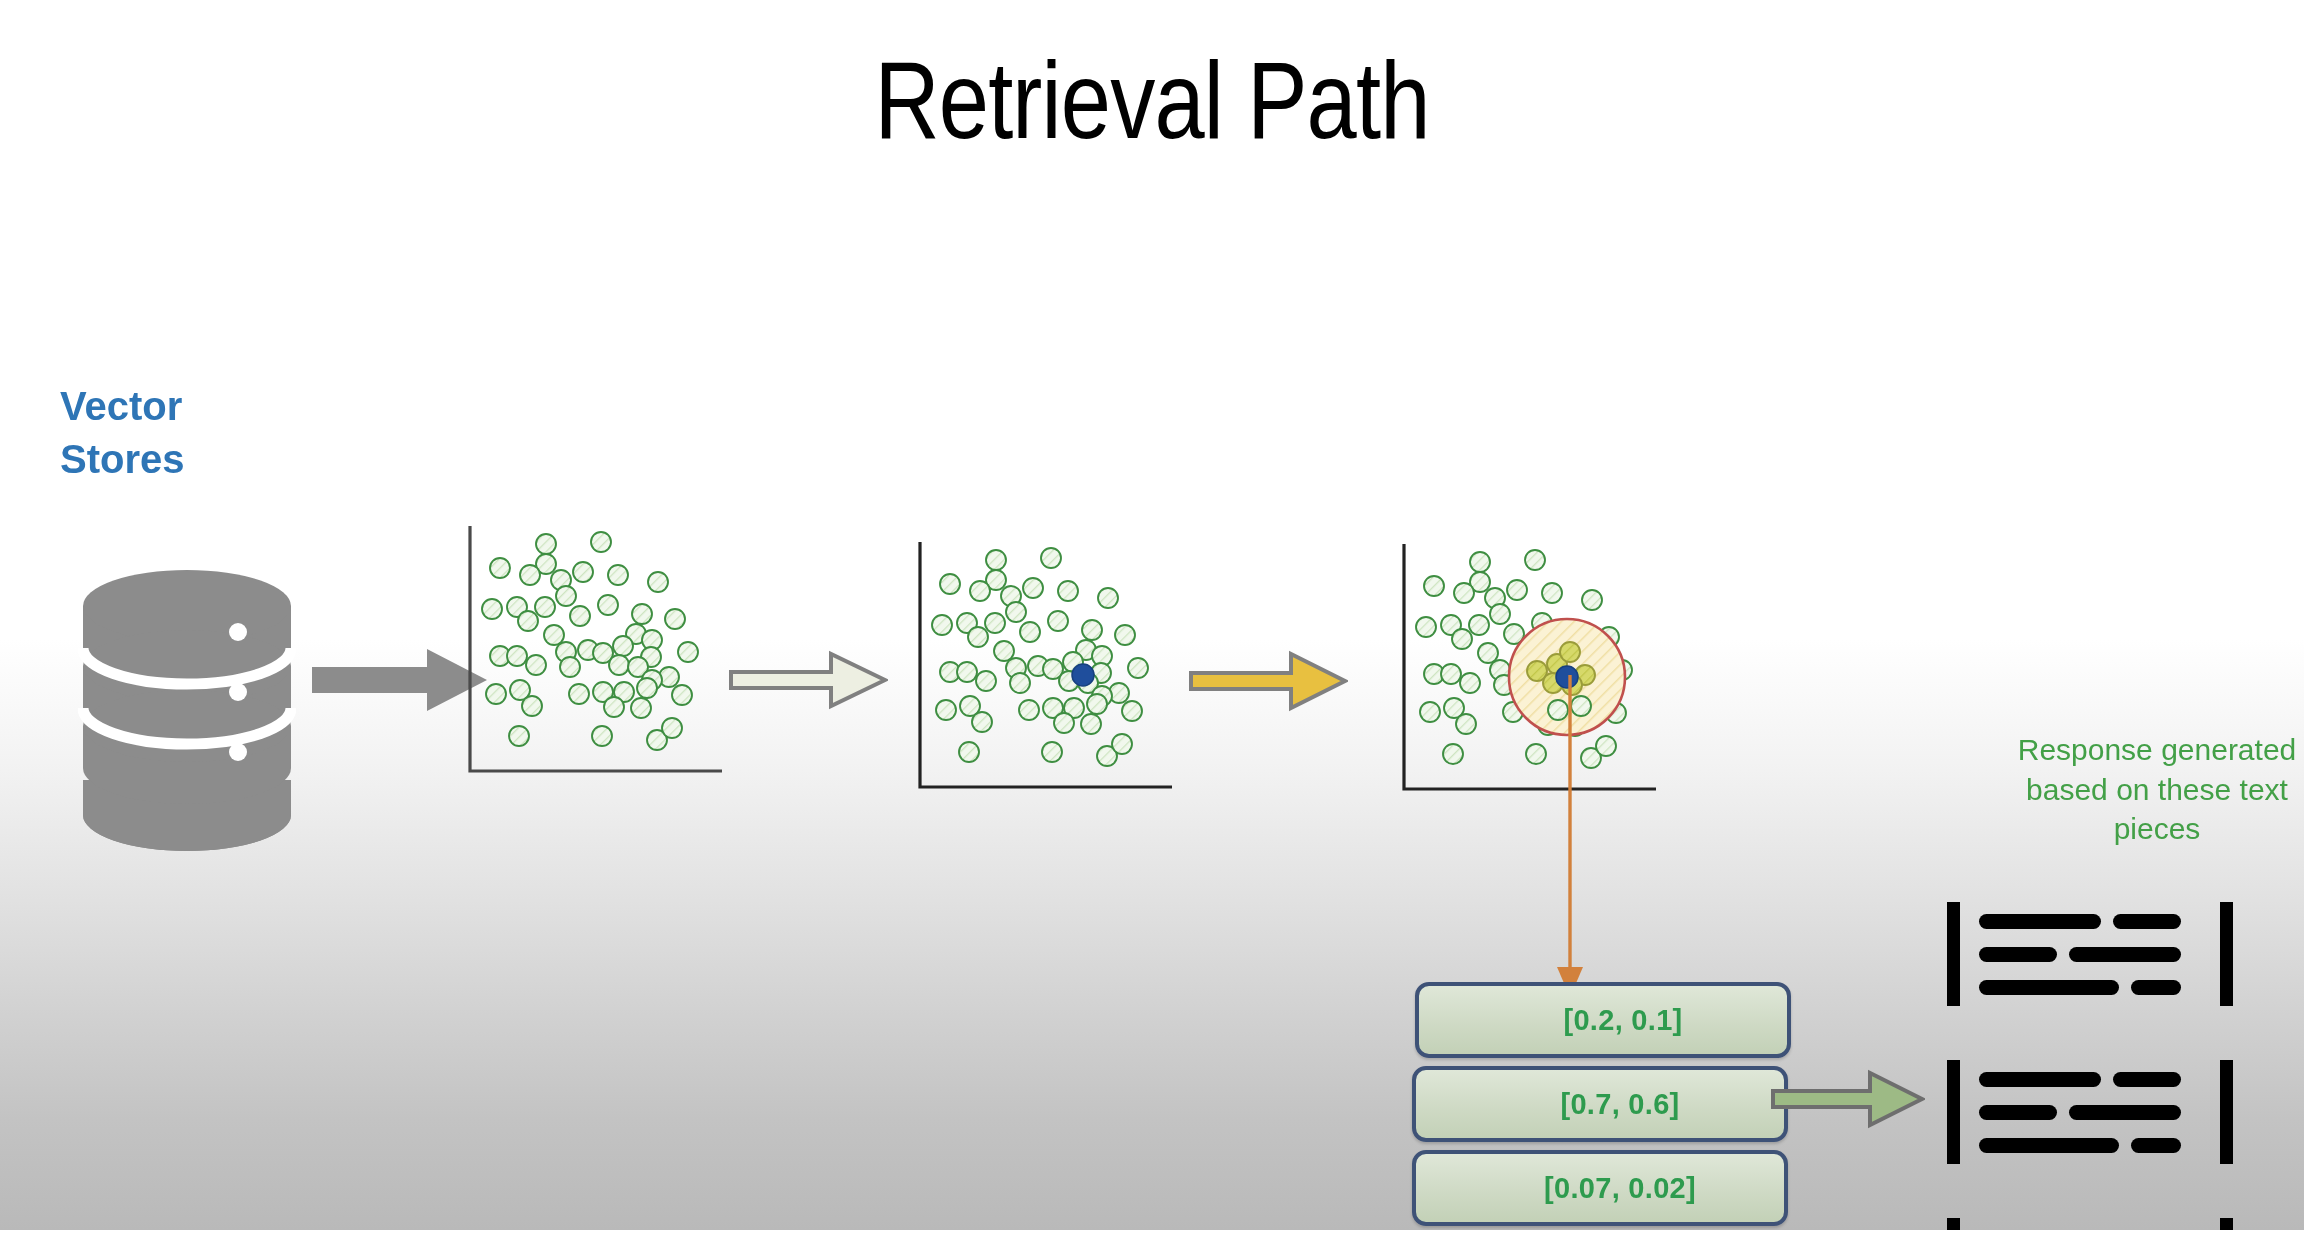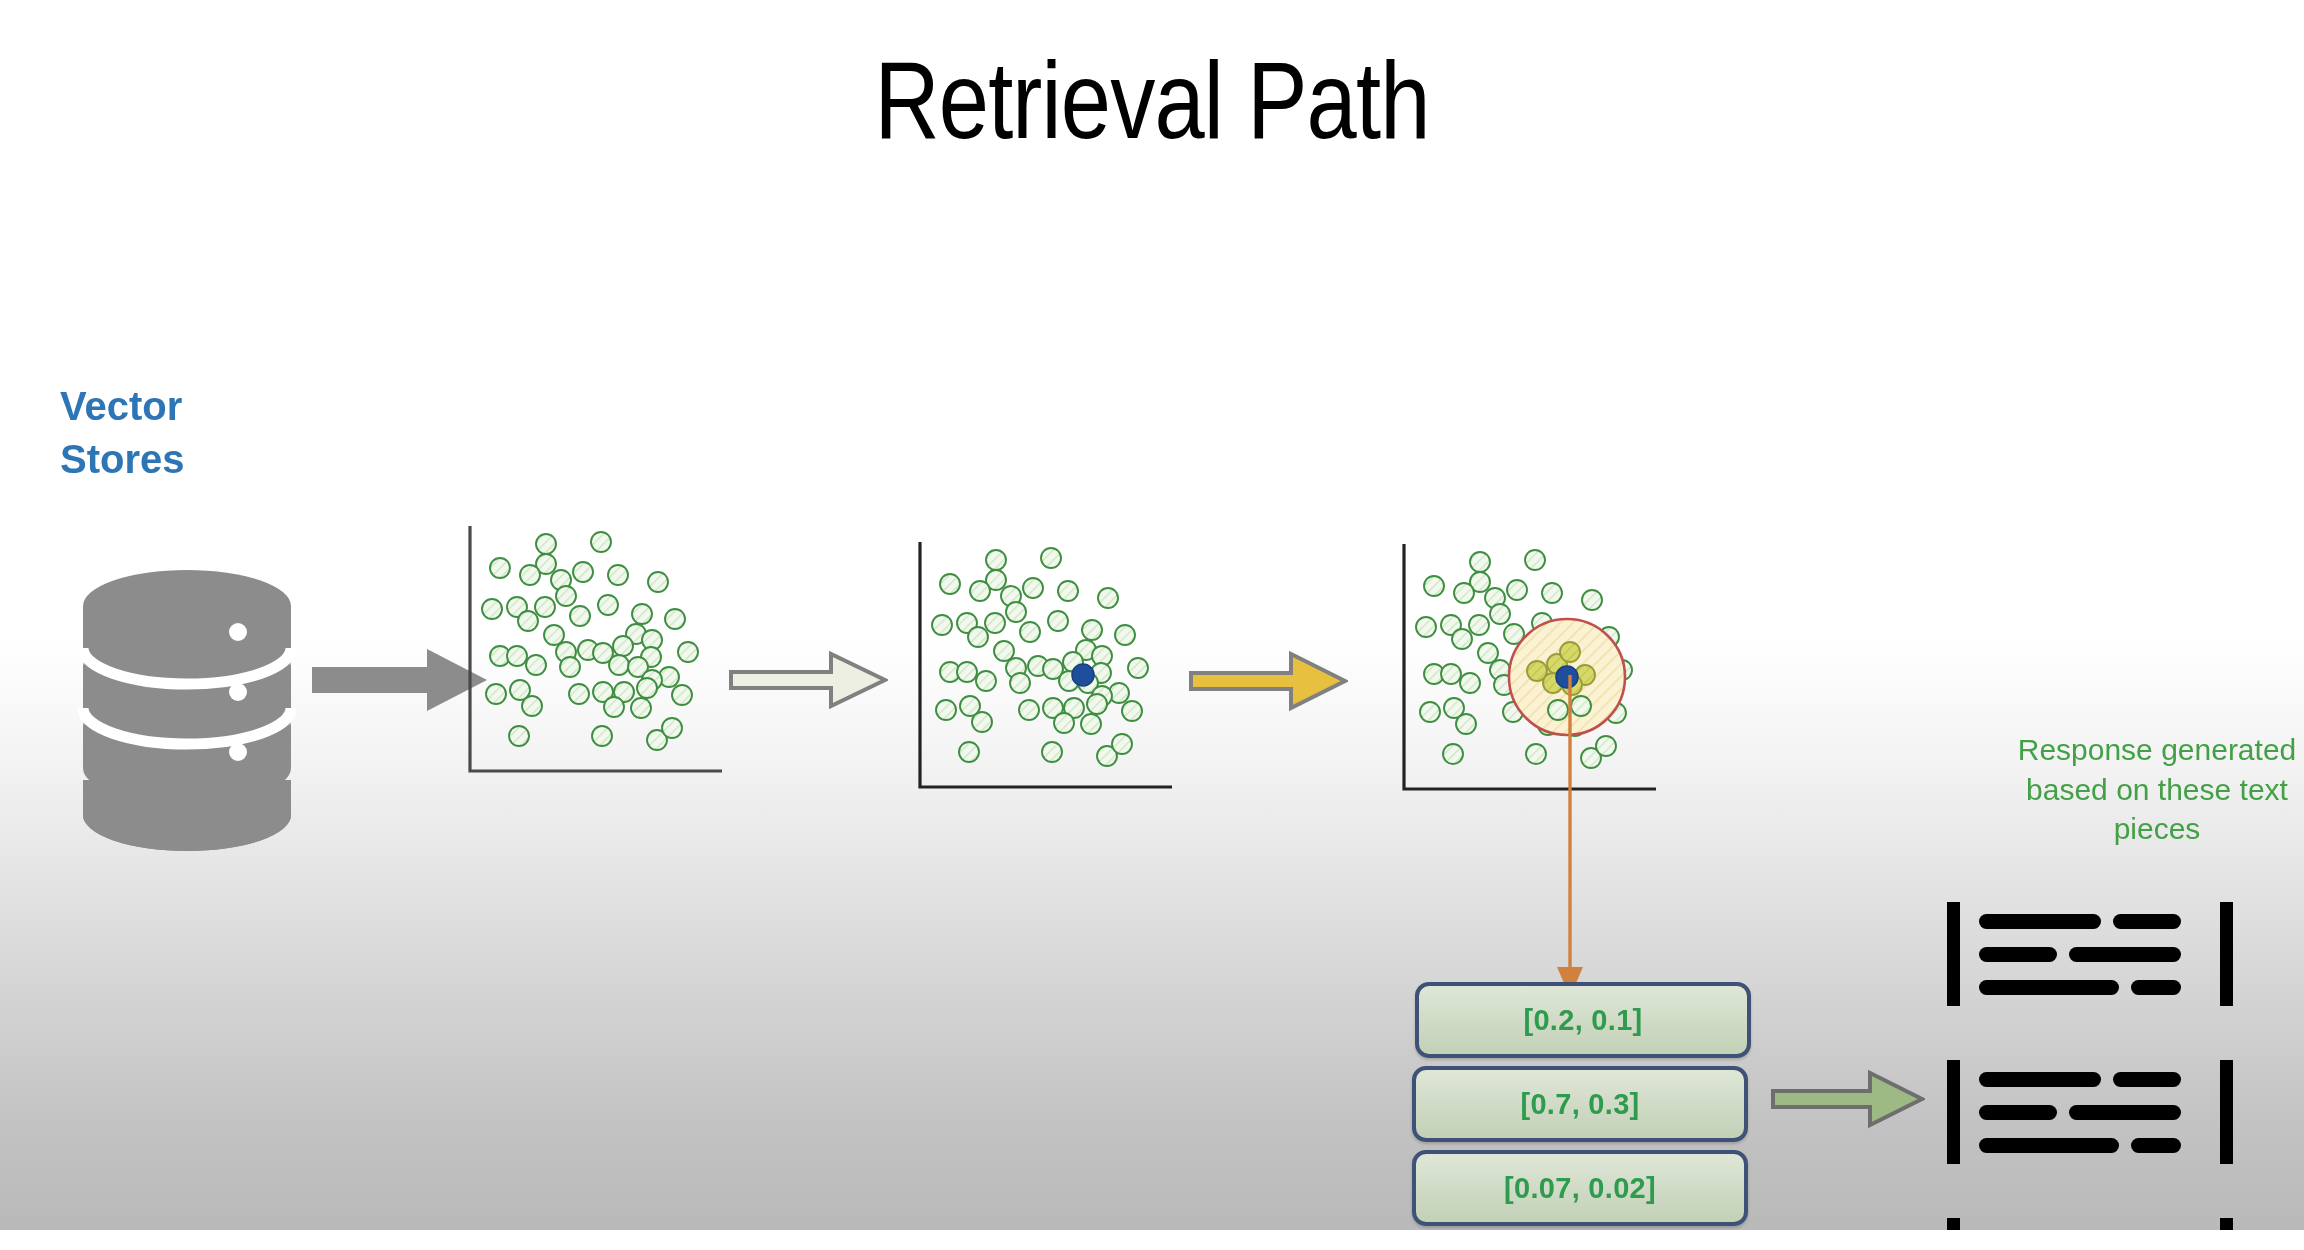--- a/index.html
+++ b/index.html
@@ -101,20 +101,21 @@
     border-radius: 14px;
     background: linear-gradient(to bottom, #dfe7d8 0%, #cfdac5 55%, #c3d1b7 100%);
     box-shadow: 0 2px 3px rgba(0,0,0,0.18);
     display: flex;
     align-items: center;
     justify-content: center;
     color: #2E9B4E;
     font-weight: bold;
     font-size: 29px;
     letter-spacing: 0.3px;
+    padding-left: 40px;
   }
   #vec-box-0 { left: 1415px; top: 982px; }
   #vec-box-1 { left: 1412px; top: 1066px; }
   #vec-box-2 { left: 1412px; top: 1150px; }
 
   
   #response-caption {
     position: absolute;
     left: 1992px;
     top: 730px;
@@ -390,21 +391,21 @@
     <svg width="60" height="325" viewBox="0 0 60 325">
       <line x1="30" y1="0" x2="30" y2="298" stroke="#D2813C" stroke-width="3.4"></line>
       <polygon points="30,322 17,292 43,292" fill="#D2813C"></polygon>
     </svg>
   </div>
 
   <div class="vec-box" id="vec-box-0">
     <span>[0.2, 0.1]</span>
   </div>
   <div class="vec-box" id="vec-box-1">
-    <span>[0.7, 0.3]</span>
+    <span>[0.7, 0.6]</span>
   </div>
   <div class="vec-box" id="vec-box-2">
     <span>[0.07, 0.02]</span>
   </div>
 
   <div class="arrow" id="arrow4">
     <svg width="155" height="62" viewBox="0 0 155 62">
       <polygon points="3,23 100,23 100,5 152,31 100,57 100,39 3,39" fill="#9DBA85" stroke="#6E6E6E" stroke-width="4" stroke-linejoin="miter"></polygon>
     </svg>
   </div>

